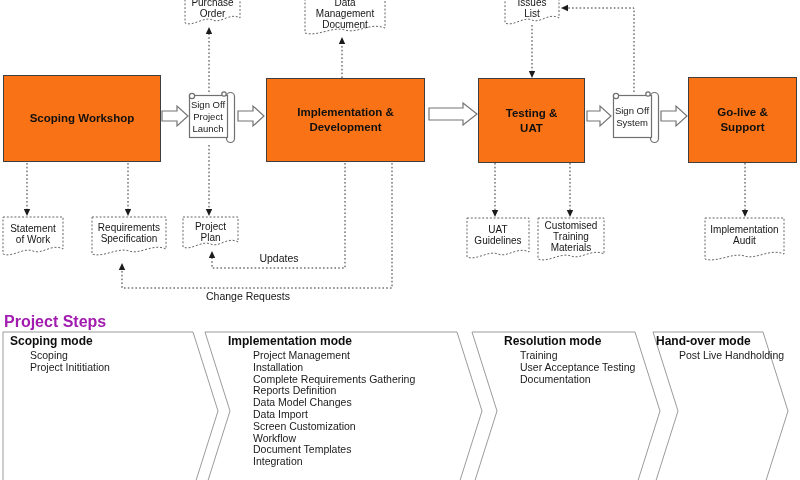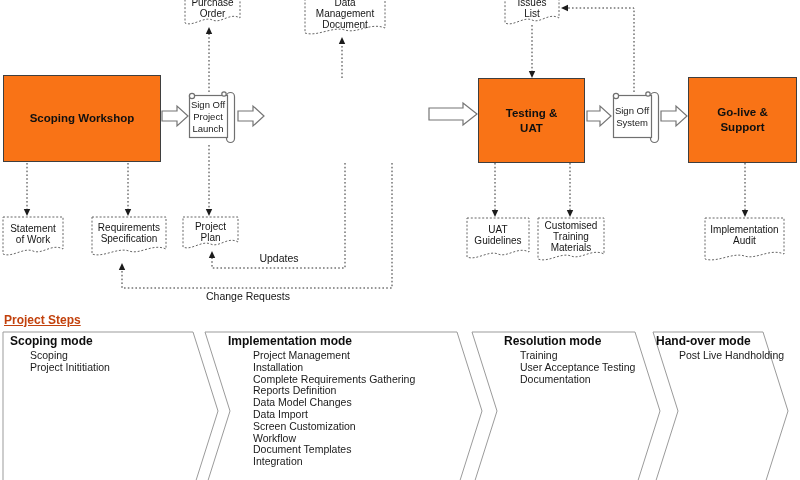--- a/index.html
+++ b/index.html
@@ -5,21 +5,21 @@
   html,body{margin:0;padding:0;background:#fff;}
   .canvas{position:relative;width:800px;height:480px;background:#ffffff;overflow:hidden;
           font-family:"Liberation Sans","DejaVu Sans",sans-serif;color:#111;}
   svg.layer{position:absolute;left:0;top:0;width:800px;height:480px;}
   .box{position:absolute;border:1px solid #3f3f3f;background:#f97316;display:flex;align-items:center;
        justify-content:center;text-align:center;font-weight:bold;font-size:11.5px;line-height:1.3;
        white-space:pre-line;color:#101010;}
   .doc-lbl{position:absolute;font-size:10px;line-height:11px;text-align:center;white-space:pre-line;color:#151515;}
   .scroll-lbl{position:absolute;font-size:9.5px;line-height:12px;text-align:center;white-space:pre-line;color:#202020;}
   .conn-lbl{position:absolute;font-size:10.5px;text-align:center;color:#151515;}
-  .heading{position:absolute;font-weight:bold;font-size:12px;color:#c2410c;text-decoration:underline;}
+  .heading{position:absolute;font-weight:bold;font-size:16px;color:#a21caf;}
   .mode-title{position:absolute;font-weight:bold;font-size:12px;color:#0d0d0d;white-space:nowrap;}
   .mode-items{position:absolute;font-size:10.5px;line-height:11.8px;color:#1a1a1a;white-space:nowrap;}
 </style>
 </head>
 <body>
 
 <div class="canvas">
 
   <svg class="layer" viewBox="0 0 800 480">
 
@@ -90,20 +90,22 @@
 
     <g fill="#ffffff" stroke="#9b9b9b" stroke-width="1">
       <polygon points="3,332 193,332 218,411 193,490 3,490"></polygon>
       <polygon points="205,332 457,332 482,411 457,490 205,490 230,411"></polygon>
       <polygon points="472,332 635,332 660,411 635,490 472,490 497,411"></polygon>
       <polygon points="653,332 763,332 788,411 763,490 653,490 678,411"></polygon>
     </g>
   </svg>
 
   <div class="box" style="left:3px;top:75px;width:156px;height:85px;">Scoping Workshop</div>
+  <div class="box" style="left:266px;top:78px;width:157px;height:82px;">Implementation &amp;
+Development</div>
   <div class="box" style="left:478px;top:78px;width:105px;height:83px;">Testing &amp;
 UAT</div>
   <div class="box" style="left:688px;top:77px;width:107px;height:84px;">Go-live &amp;
 Support</div>
 
   <div class="scroll-lbl" style="left:189px;top:99px;width:38px;">Sign Off
 Project
 Launch</div>
   <div class="scroll-lbl" style="left:613px;top:105px;width:38px;">Sign Off
 System</div>

